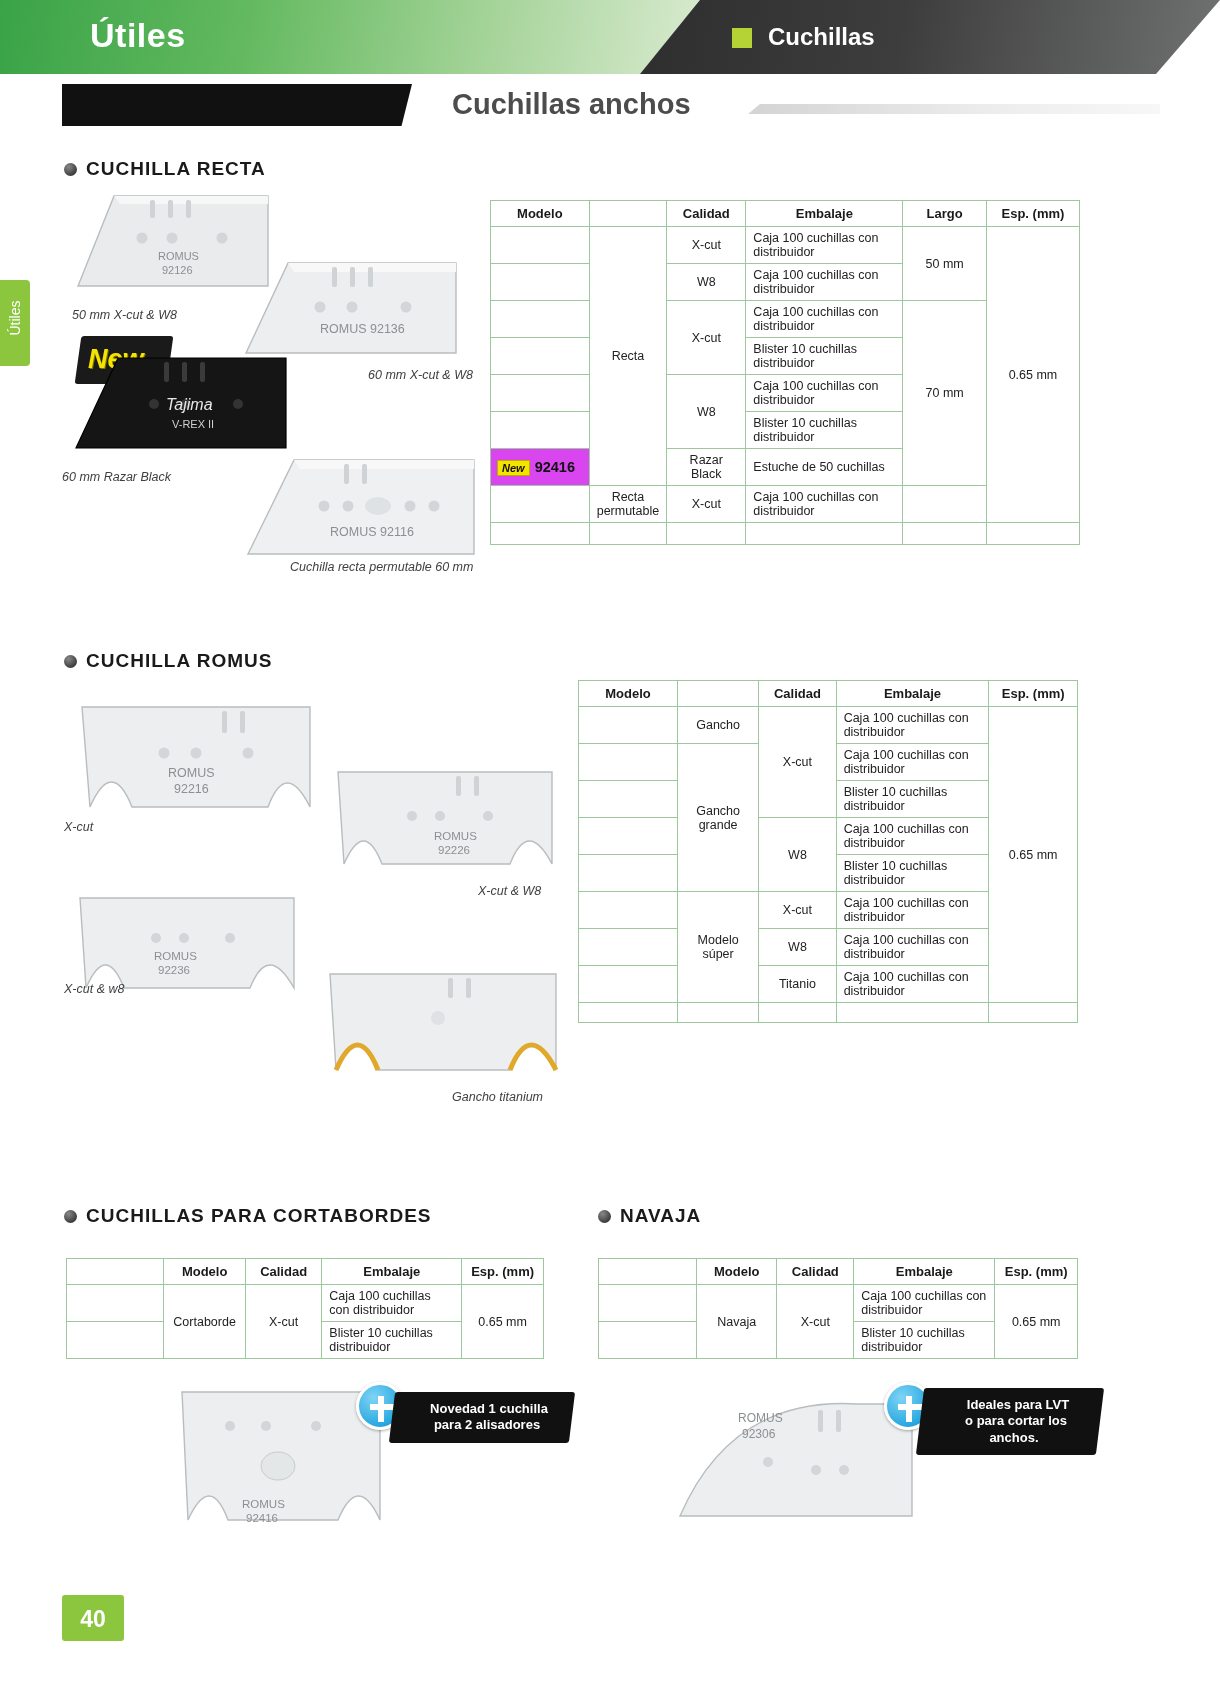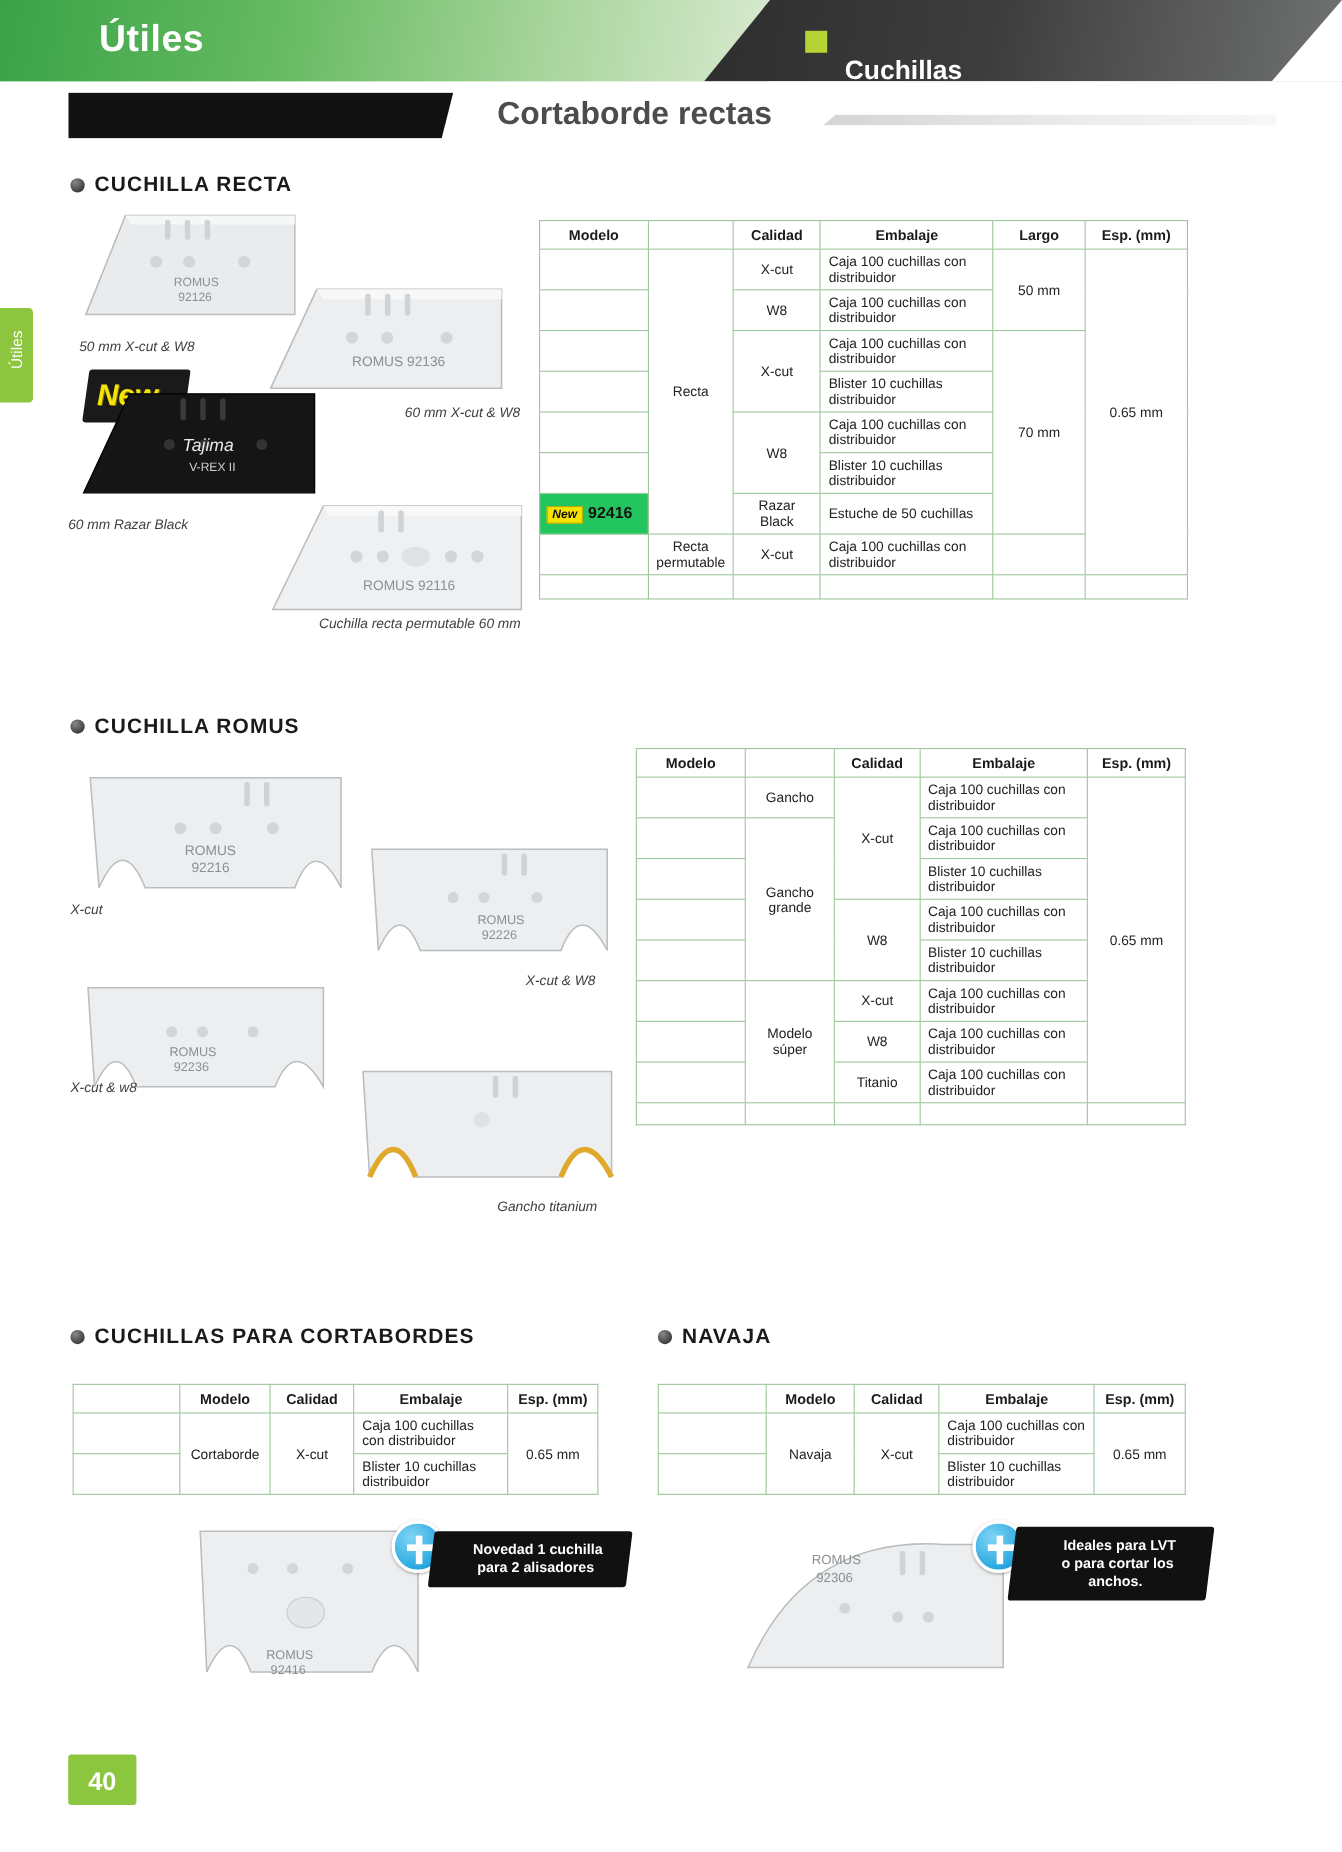--- a/index.html
+++ b/index.html
@@ -27,21 +27,21 @@
     position:absolute; right:0; top:0; width:64px; height:74px;
     background:#ffffff;
     clip-path: polygon(100% 0, 100% 100%, 0 100%);
   }
   .hdr-title {
     position:absolute; left:90px; top:16px;
     font-size:34px; font-weight:bold; color:#ffffff; letter-spacing:.5px;
   }
   .hdr-sub {
     position:absolute; left:768px; top:23px;
-    font-size:24px; font-weight:bold; color:#ffffff;margin-top:28px;
+    font-size:24px; font-weight:bold; color:#ffffff;
   }
   .hdr-bullet {
     position:absolute; left:732px; top:28px; width:20px; height:20px;
     background:#b5d334;
   }
 
   
   .side-tab {
     position:absolute; left:0; top:280px; width:30px; height:86px;
     background:#8cc63f;
@@ -116,21 +116,21 @@
     background:#f5e300;
     color:#111;
     font-size:11px;
     font-weight:bold;
     padding:1px 4px;
     border:1px solid #b9ae00;
     margin-right:5px;
     font-style:italic;
   }
   td.model.highlight {
-    background:#22c55e;
+    background:#d946ef;
     color:#111;
     text-align:left;
     padding-left:6px;
   }
 
   
   .blade { position:absolute; }
   .caption { position:absolute; font-size:12.5px; font-style:italic; color:#404040; }
 
   .newbadge {
@@ -197,21 +197,21 @@
   <div class="hdr-title">Útiles</div>
   <div class="hdr-bullet"></div>
   <div class="hdr-sub">Cuchillas</div>
 </div>
 
 <div class="side-tab">
   <span>Útiles</span>
 </div>
 
 <div class="black-bar"></div>
-<div class="section-title">Cortaborde rectas</div>
+<div class="section-title">Cuchillas anchos</div>
 <div class="title-rule"></div>
 
 <div class="sub-head" style="left:64px; top:158px;">
   <span class="dot"></span><span>CUCHILLA RECTA</span>
 </div>
 
 <svg class="blade" style="left:72px; top:190px;" width="210" height="110">
   <polygon points="42,6 196,6 196,96 6,96" fill="#e9ebec" stroke="#b9bdbf" stroke-width="1.4"></polygon>
   <polygon points="42,6 196,6 196,14 48,14" fill="#f6f7f7"></polygon>
   <rect x="78" y="10" width="5" height="18" rx="2" fill="#cfd3d5"></rect>

